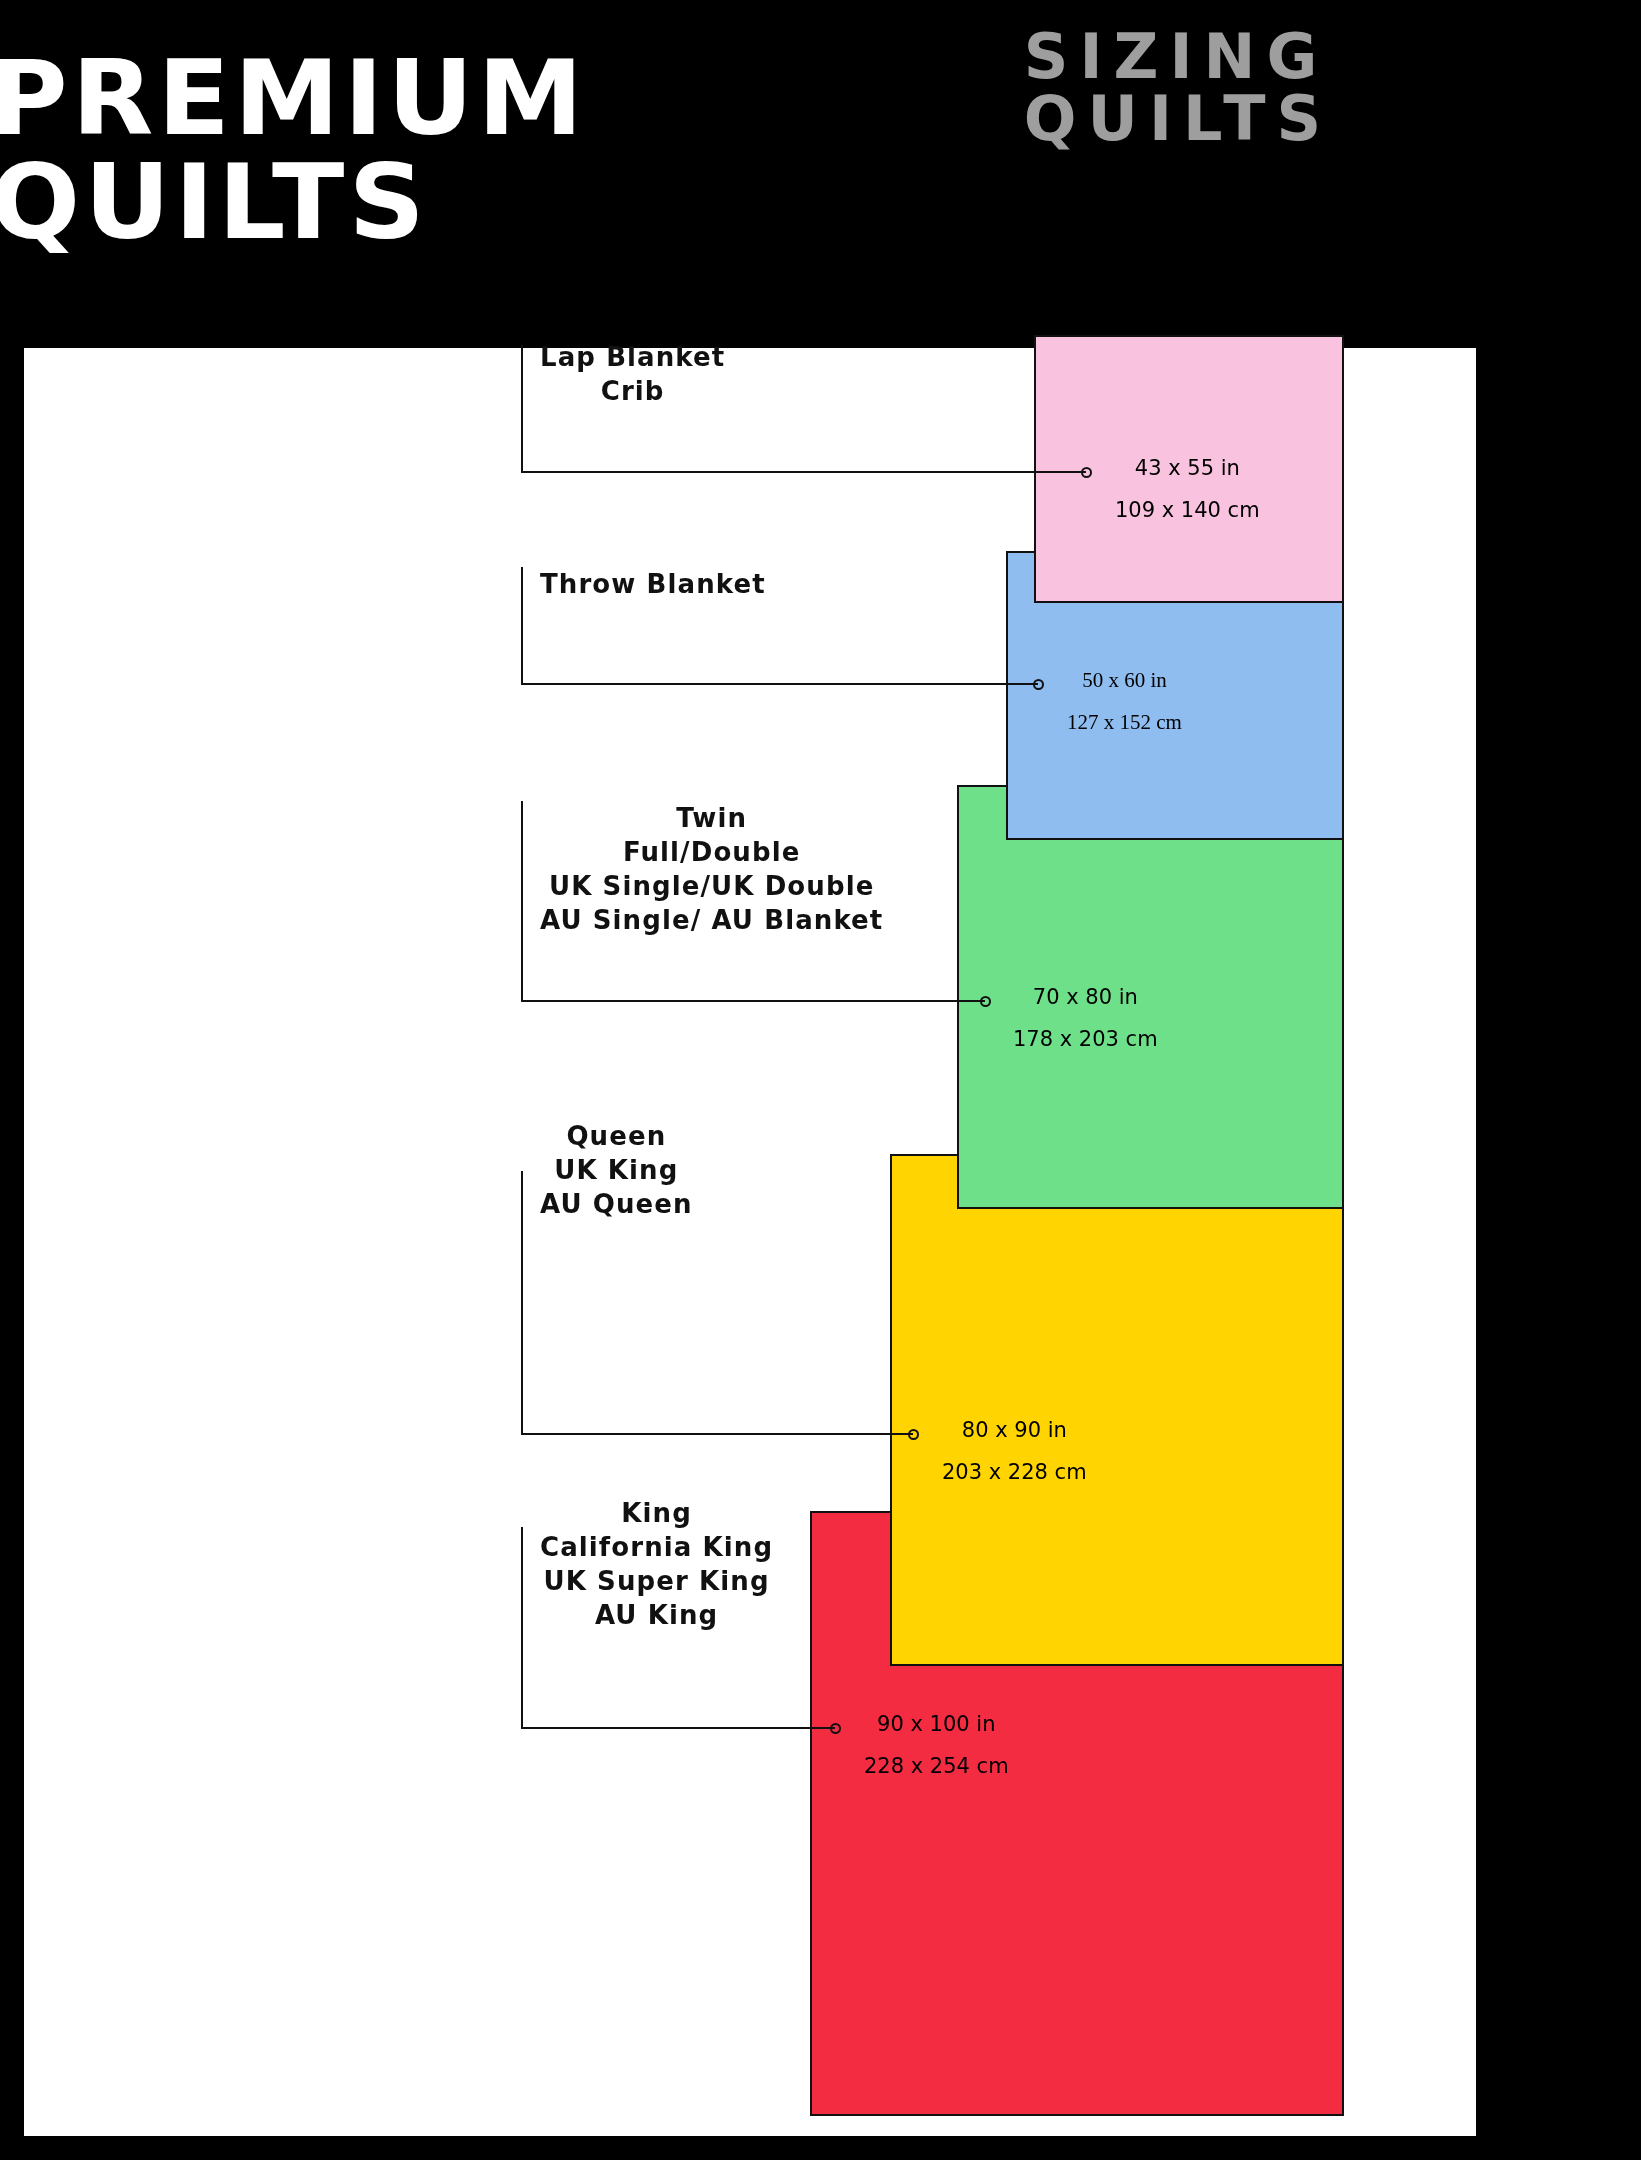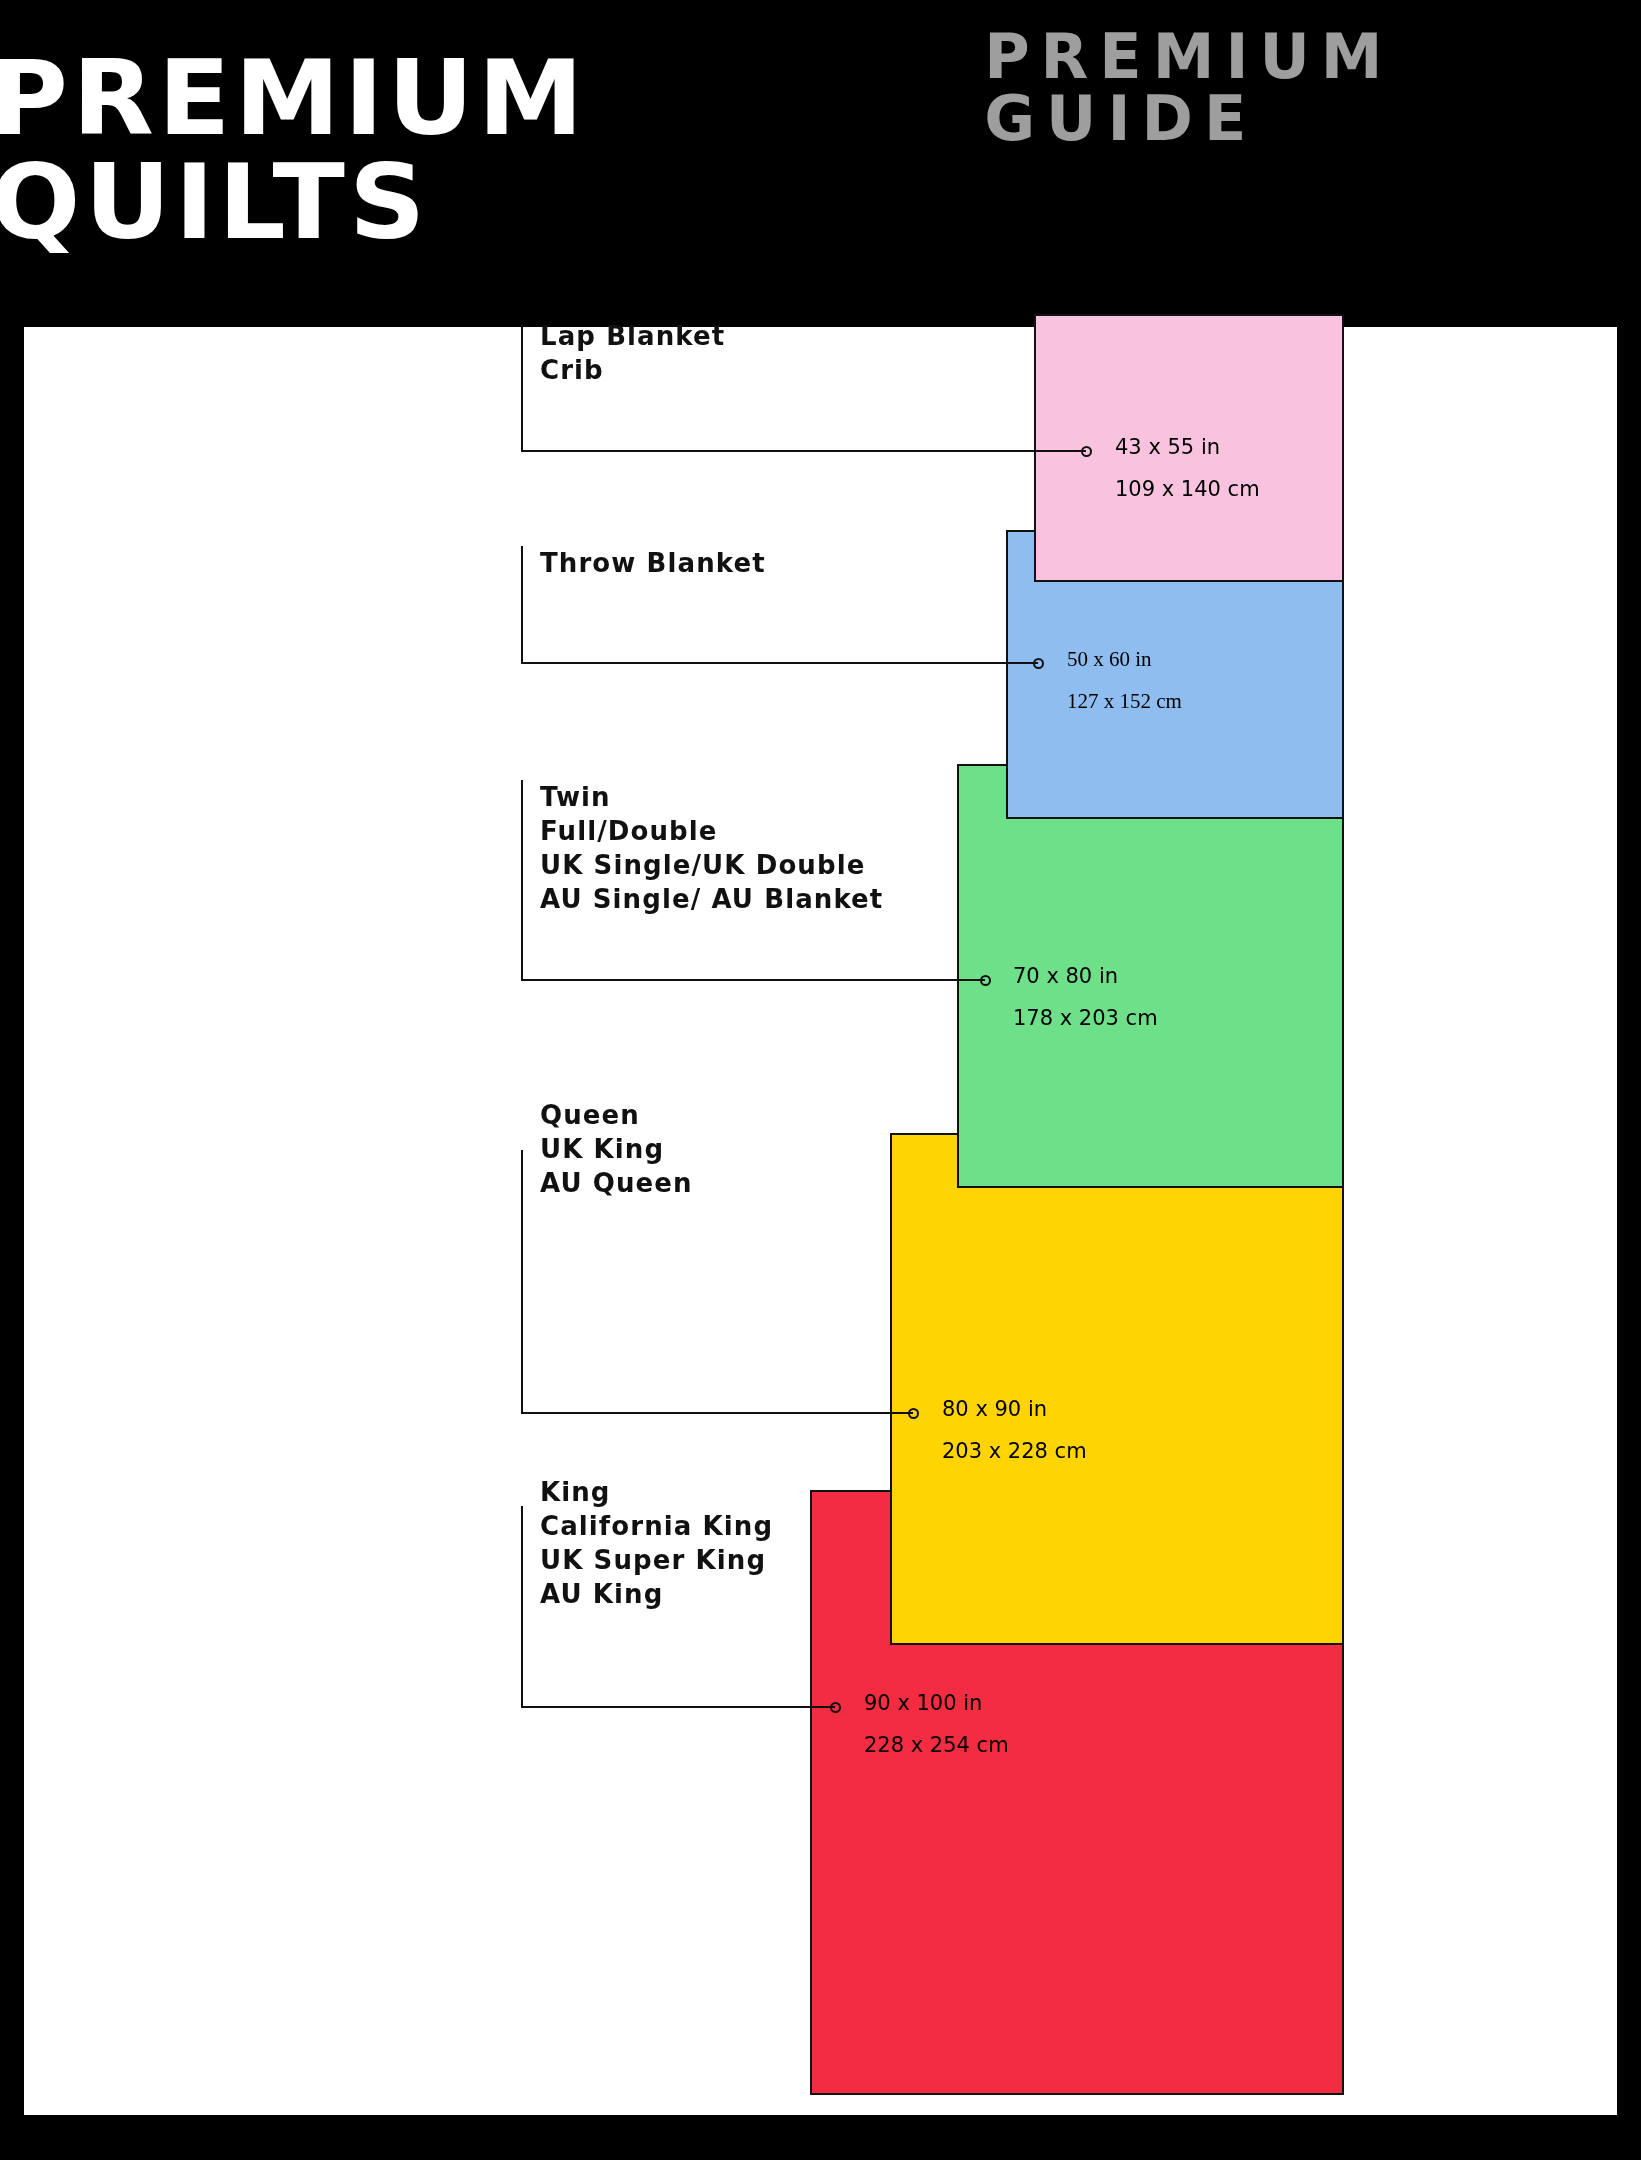--- a/index.html
+++ b/index.html
@@ -44,24 +44,25 @@
     line-height: 1;
     margin-top: 26px;
     margin-left: 14px;
     font-family: "DejaVu Sans", "Liberation Sans", sans-serif;
   }
 
   
   .canvas {
     position: absolute;
     left: 24px;
-    top: 327px;
-    width: 1593px;
+    top: 348px;
+    width: 1452px;
     height: 1788px;
     background: #ffffff;
+    text-align: center;
   }
 
   
   .chart {
     position: absolute;
     left: 0; top: 0;
     width: 1593px;
     height: 1788px;
   }
 
@@ -105,21 +106,21 @@
     line-height: 42px;
     white-space: nowrap;
     font-family: "DejaVu Sans", "Liberation Sans", sans-serif;
   }
 </style>
 </head>
 <body>
 
 <div class="header">
   <div class="title">PREMIUM QUILTS</div>
-  <div class="subtitle">PREMIUM GUIDE</div>
+  <div class="subtitle">SIZING QUILTS</div>
 </div>
 
 <div class="canvas">
   <div class="chart">
 
     <div class="rect" style="left:1010px; top:-13px; width:310px; height:268px; background:#f9c3e0; z-index:5;"></div>
 
     <div class="rect" style="left:982px; top:203px; width:338px; height:289px; background:#8fbdf0; z-index:4;"></div>
 
     <div class="rect" style="left:933px; top:437px; width:387px; height:424px; background:#6fe08a; z-index:3;"></div>

